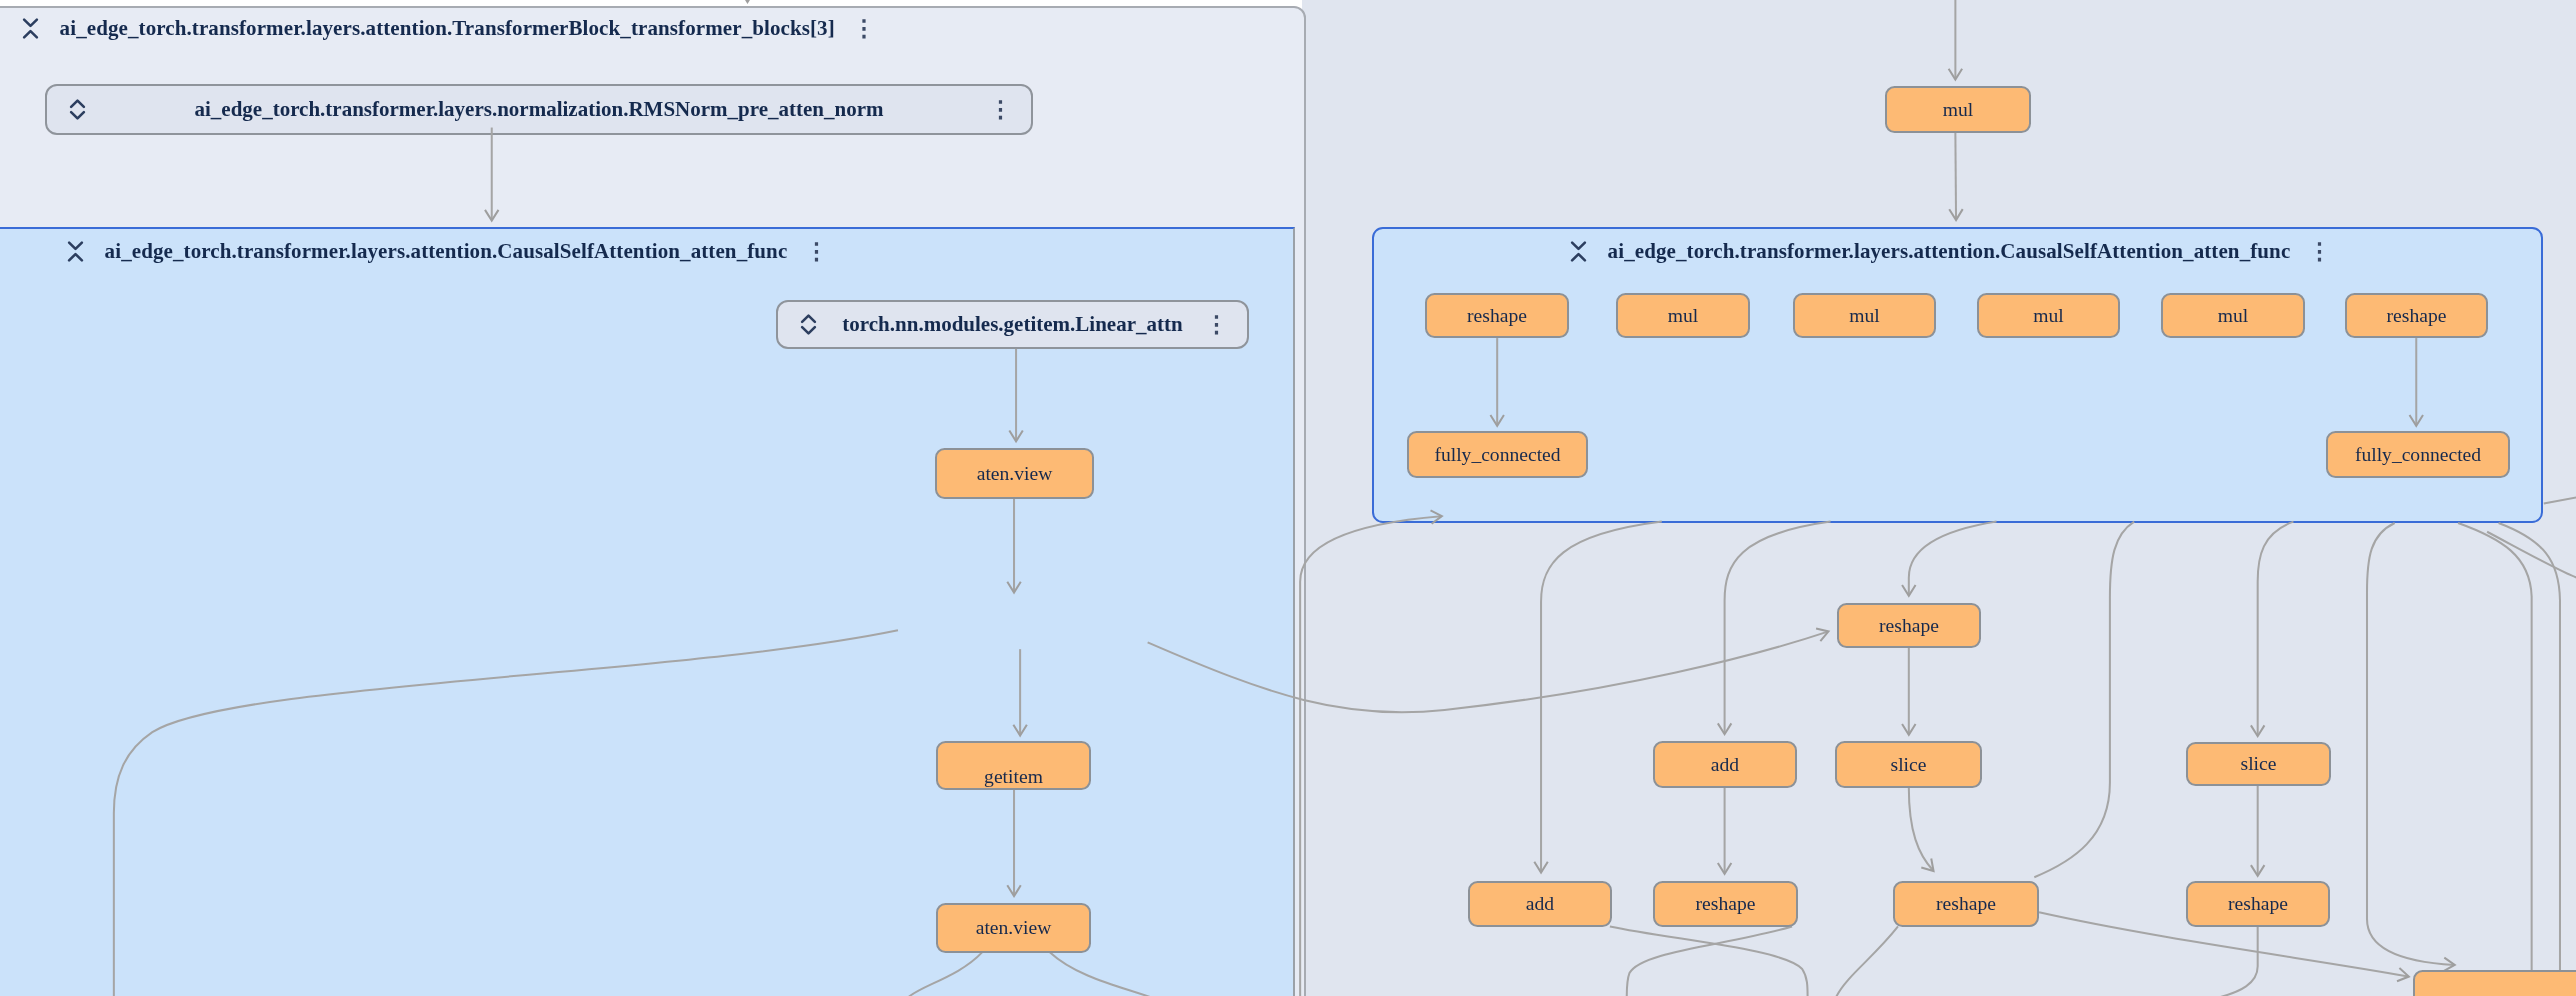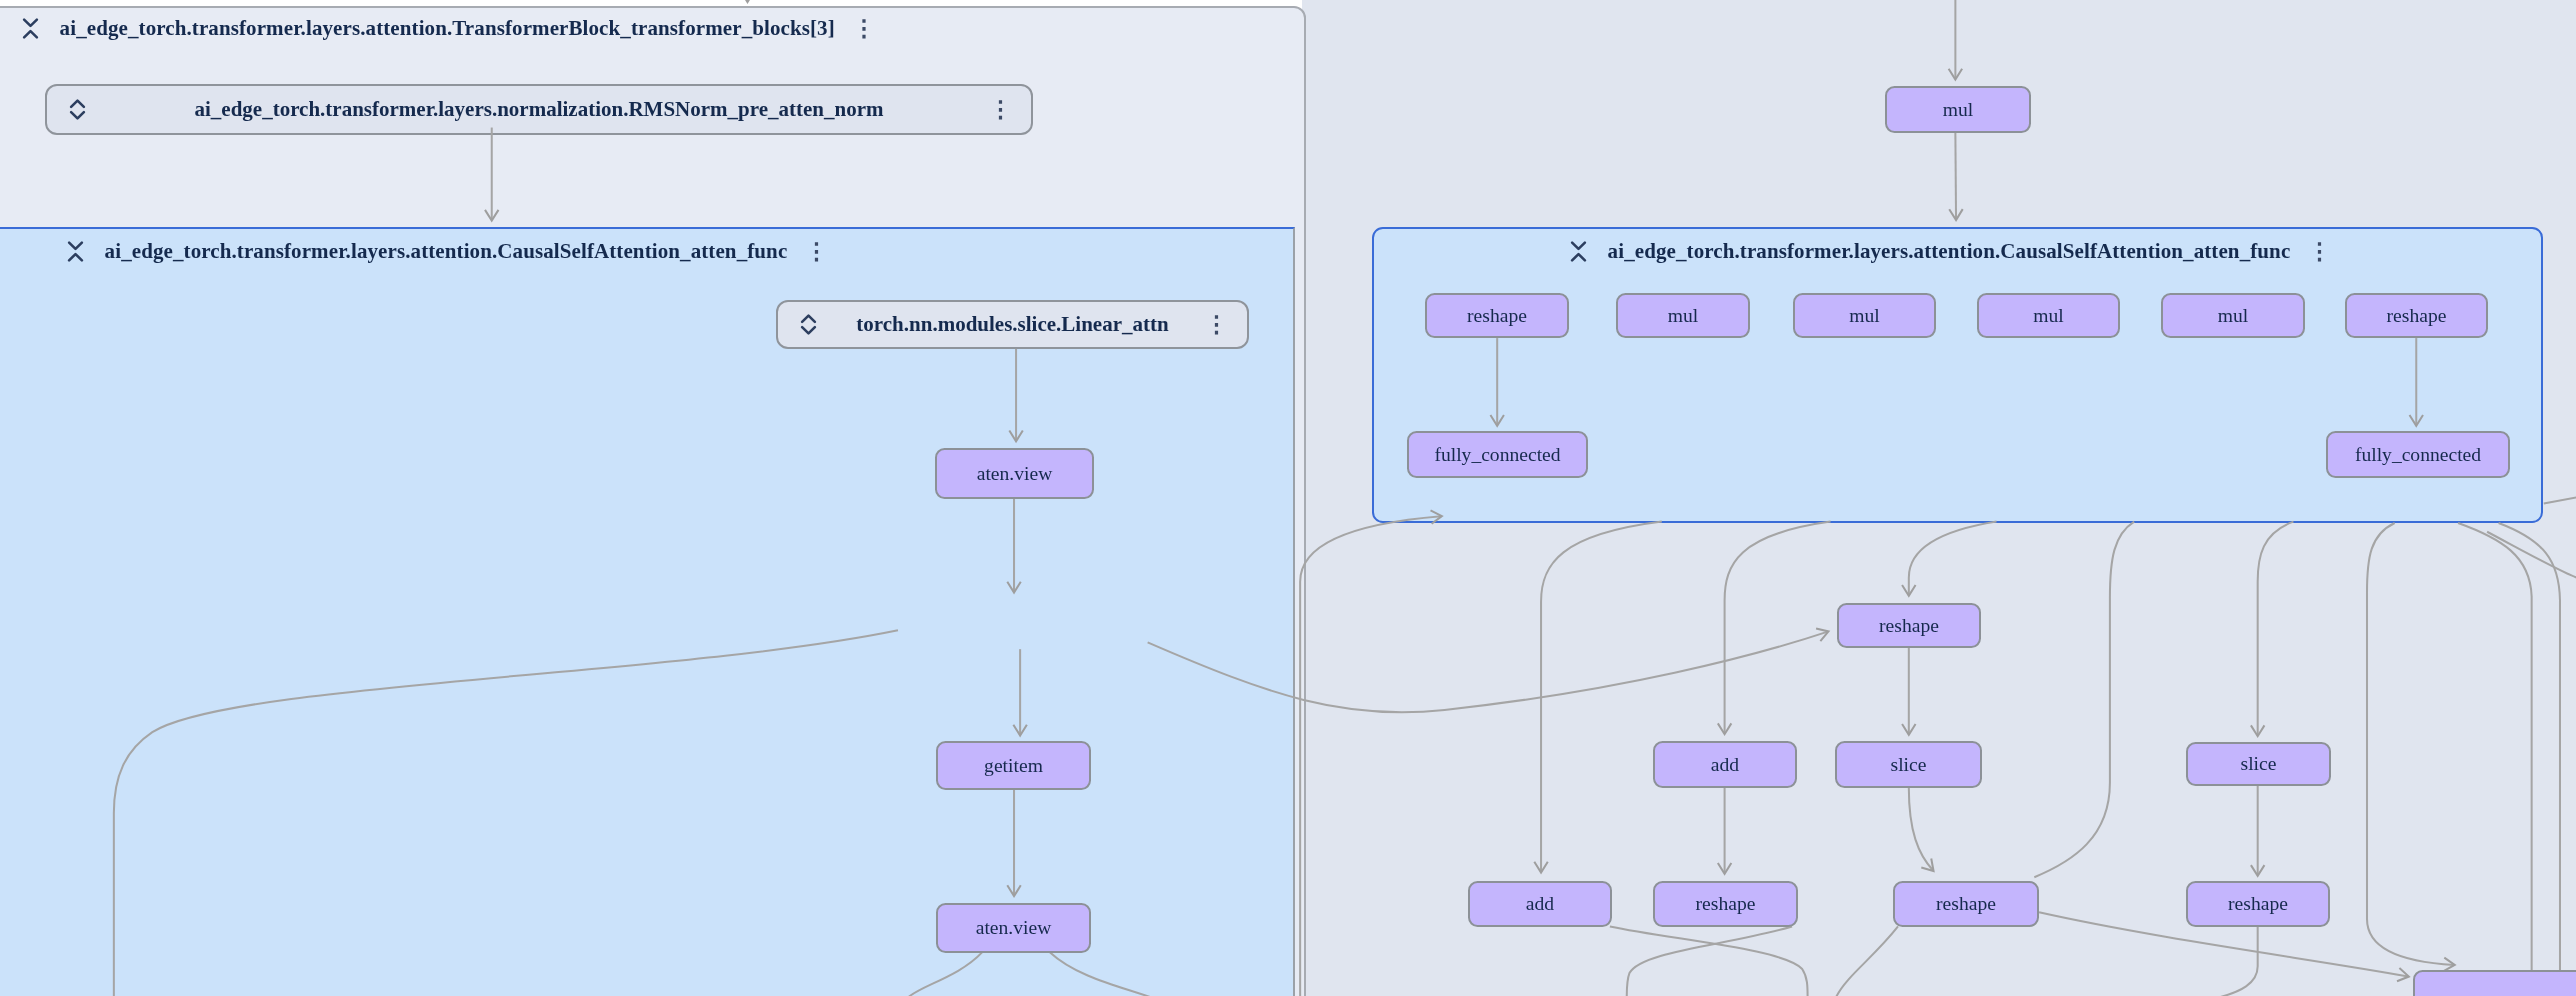--- a/index.html
+++ b/index.html
@@ -23,21 +23,21 @@
   .hdr-icon{width:23px;height:27px;flex:0 0 auto;}
   .hdr-icon polyline{fill:none;stroke:#2c3e5f;stroke-width:4;stroke-linecap:round;stroke-linejoin:round;}
 
   
   .collapsed{position:absolute;display:flex;align-items:center;gap:17.6px;box-sizing:border-box;
              background:#dfe4ef;border:2px solid #8f949b;border-radius:12px;padding:0 19px;}
   .collapsed .lbl{flex:1;text-align:center;font-size:21px;font-weight:bold;color:#152a4e;}
 
   
   .node{position:absolute;display:flex;align-items:center;justify-content:center;box-sizing:border-box;
-        background:#c4b5fd;border:2px solid #8c9197;border-radius:9.5px;
+        background:#fdba74;border:2px solid #8c9197;border-radius:9.5px;
         font-size:19.6px;color:#16294d;}
 
   
   svg.edges{position:absolute;left:0;top:0;pointer-events:none;}
   #nodes-layer{position:absolute;left:0;top:0;width:100%;height:100%;}
 </style>
 </head>
 <body>
 
 <div class="stage">
@@ -71,21 +71,21 @@
     </svg>
     <span class="lbl">ai_edge_torch.transformer.layers.attention.CausalSelfAttention_atten_func</span>
     <span class="kebab">⋮</span>
   </div>
 
   <div class="collapsed" style="left:776px;top:300px;width:473px;height:49px;">
     <svg class="hdr-icon" viewBox="0 0 36 36">
       <polyline points="8,14 18,4 28,14"></polyline>
         <polyline points="8,22 18,32 28,22"></polyline>
     </svg>
-    <span class="lbl">torch.nn.modules.slice.Linear_attn</span>
+    <span class="lbl">torch.nn.modules.getitem.Linear_attn</span>
     <span class="kebab">⋮</span>
   </div>
 
   <div class="csa-right"></div>
   <div class="grp-header" style="left:1567px;top:238px;">
     <svg class="hdr-icon" viewBox="0 0 36 36">
       <polyline points="8,4 18,14 28,4"></polyline>
         <polyline points="8,32 18,22 28,32"></polyline>
     </svg>
     <span class="lbl">ai_edge_torch.transformer.layers.attention.CausalSelfAttention_atten_func</span>
@@ -133,21 +133,21 @@
         <path d="M2897,197 L2898,325" marker-end="url(#arr)"></path>
         <path d="M2218,501 L2218,630" marker-end="url(#arr)"></path>
         <path d="M3580,501 L3580,630" marker-end="url(#arr)"></path>
       </g>
   </svg>
 
   <div id="nodes-layer">
       <div class="node" style="left: 935px; top: 448px; width: 159px; height: 51px;">
         <span>aten.view</span>
       </div>
-      <div class="node" style="left: 936px; top: 741px; width: 155px; height: 49px;">
+      <div class="node" style="left: 936px; top: 741px; width: 155px; height: 49px; align-items: flex-end;">
         <span>getitem</span>
       </div>
       <div class="node" style="left: 936px; top: 903px; width: 155px; height: 50px;">
         <span>aten.view</span>
       </div>
       <div class="node" style="left: 1885px; top: 86px; width: 146px; height: 47px;">
         <span>mul</span>
       </div>
       <div class="node" style="left: 1425px; top: 293px; width: 144px; height: 45px;">
         <span>reshape</span>

